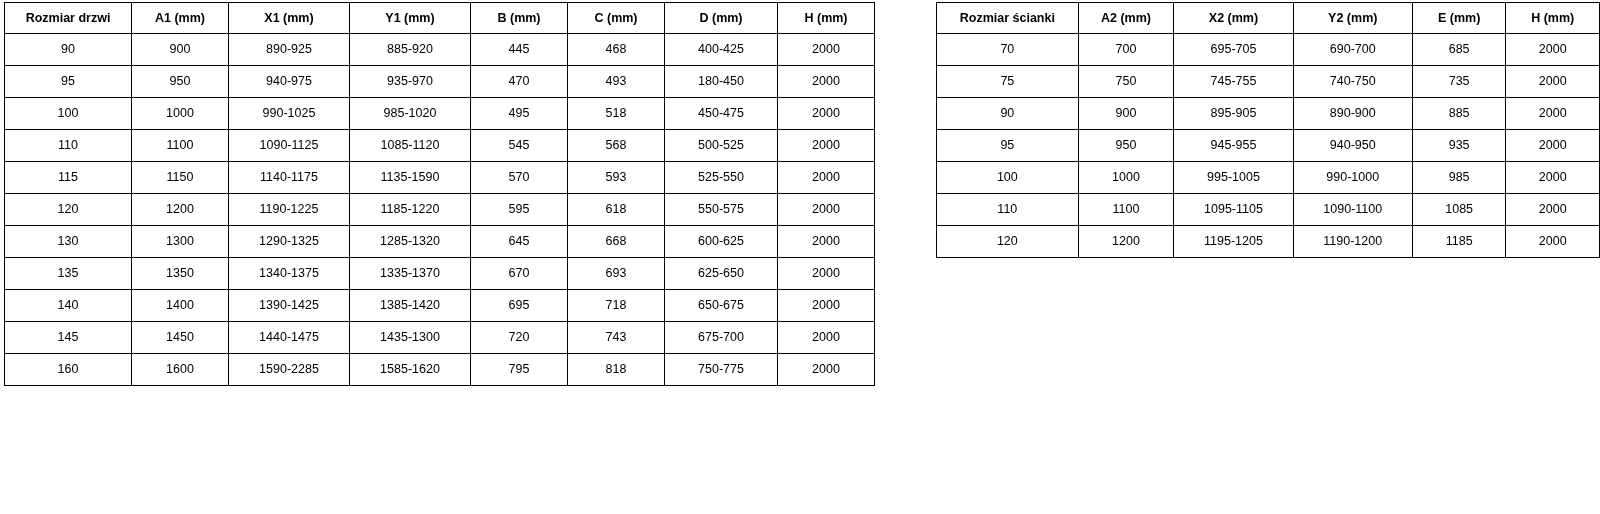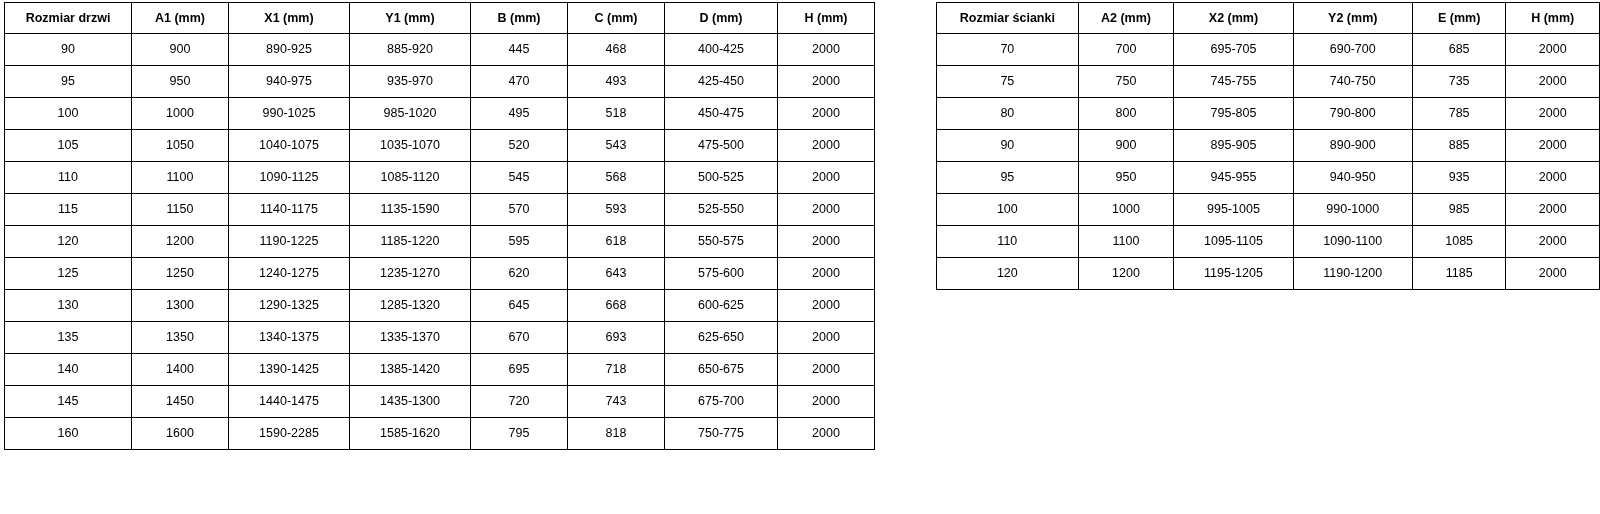--- a/index.html
+++ b/index.html
@@ -106,44 +106,34 @@
             <td>400-425</td>
             <td>2000</td>
           </tr>
           <tr>
             <td>95</td>
             <td>950</td>
             <td>940-975</td>
             <td>935-970</td>
             <td>470</td>
             <td>493</td>
-            <td>425-450</td>
+            <td>180-450</td>
             <td>2000</td>
           </tr>
           <tr>
             <td>100</td>
             <td>1000</td>
             <td>990-1025</td>
             <td>985-1020</td>
             <td>495</td>
             <td>518</td>
             <td>450-475</td>
             <td>2000</td>
           </tr>
           <tr>
-            <td>105</td>
-            <td>1050</td>
-            <td>1040-1075</td>
-            <td>1035-1070</td>
-            <td>520</td>
-            <td>543</td>
-            <td>475-500</td>
-            <td>2000</td>
-          </tr>
-          <tr>
             <td>110</td>
             <td>1100</td>
             <td>1090-1125</td>
             <td>1085-1120</td>
             <td>545</td>
             <td>568</td>
             <td>500-525</td>
             <td>2000</td>
           </tr>
           <tr>
@@ -157,30 +147,20 @@
             <td>2000</td>
           </tr>
           <tr>
             <td>120</td>
             <td>1200</td>
             <td>1190-1225</td>
             <td>1185-1220</td>
             <td>595</td>
             <td>618</td>
             <td>550-575</td>
-            <td>2000</td>
-          </tr>
-          <tr>
-            <td>125</td>
-            <td>1250</td>
-            <td>1240-1275</td>
-            <td>1235-1270</td>
-            <td>620</td>
-            <td>643</td>
-            <td>575-600</td>
             <td>2000</td>
           </tr>
           <tr>
             <td>130</td>
             <td>1300</td>
             <td>1290-1325</td>
             <td>1285-1320</td>
             <td>645</td>
             <td>668</td>
             <td>600-625</td>
@@ -261,28 +241,20 @@
           </tr>
           <tr>
             <td>75</td>
             <td>750</td>
             <td>745-755</td>
             <td>740-750</td>
             <td>735</td>
             <td>2000</td>
           </tr>
           <tr>
-            <td>80</td>
-            <td>800</td>
-            <td>795-805</td>
-            <td>790-800</td>
-            <td>785</td>
-            <td>2000</td>
-          </tr>
-          <tr>
             <td>90</td>
             <td>900</td>
             <td>895-905</td>
             <td>890-900</td>
             <td>885</td>
             <td>2000</td>
           </tr>
           <tr>
             <td>95</td>
             <td>950</td>

